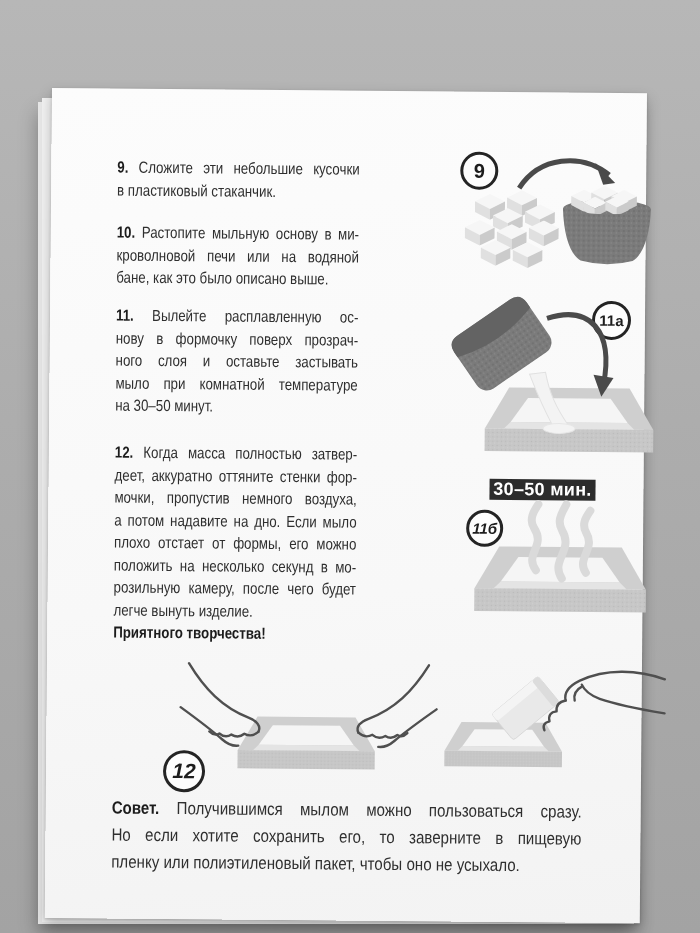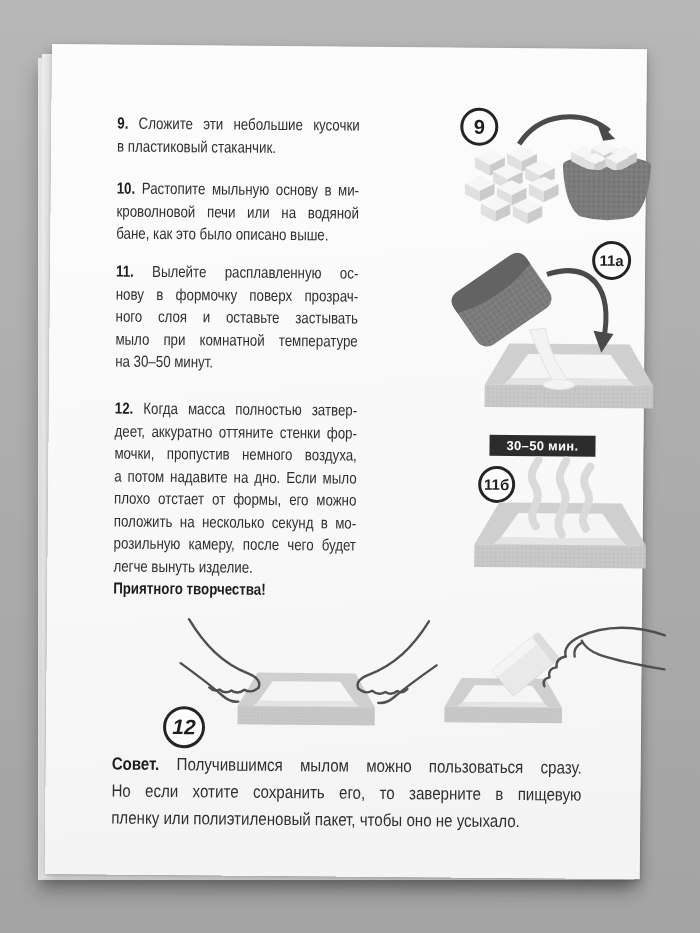--- a/index.html
+++ b/index.html
@@ -2,21 +2,21 @@
 <html><head>
 <meta charset="utf-8">
 <style>
   html,body{margin:0;padding:0;}
   body{
     width:700px;height:933px;overflow:hidden;
     font-family:"Liberation Sans","DejaVu Sans",sans-serif;
     background:linear-gradient(180deg,#b7b7b7 0%,#adadad 45%,#a3a3a3 100%);
     position:relative;
   }
-  .scene{position:absolute;inset:0;}
+  .scene{position:absolute;inset:0;margin-top:44px;}
   .sheet{position:absolute;background:#ededed;}
   .sheet.u2{left:38px;top:58px;width:596px;height:822px;background:#e7e7e7;
             box-shadow:0 10px 18px rgba(0,0,0,.30);}
   .sheet.u1{left:42px;top:54px;width:596px;height:824px;background:#f2f2f2;}
   .paper{
     position:absolute;left:52px;top:44px;width:595px;height:830px;
     background:linear-gradient(175deg,#fcfcfc 0%,#f8f8f8 60%,#f3f3f3 100%);
     box-shadow:0 6px 14px rgba(0,0,0,.25),0 1px 3px rgba(0,0,0,.18);
     transform:rotate(0.5deg);transform-origin:0 0;
   }
@@ -35,26 +35,26 @@
        transform:scaleX(.8624);transform-origin:0 0;
        color:#2f2f2f;font-size:17.5px;line-height:27px;}
   .tipblk .line{text-align:justify;text-align-last:justify;}
   .tipblk .line.end{text-align-last:left;}
   .tipblk b{color:#1c1c1c;}
   
   .circ{position:absolute;border:3px solid #242424;border-radius:50%;
         background:#fdfdfd;display:flex;align-items:center;justify-content:center;
         font-weight:bold;color:#1d1d1d;box-sizing:border-box;}
   .c9  {left:409px;top:60px; width:38px;height:38px;font-size:20px;}
-  .c11a{left:542px;top:192px;width:39px;height:39px;font-size:15px;}
-  .c11b{left:430px;top:418px;width:37px;height:37px;font-size:15px;}
+  .c11a{left:542px;top:208px;width:39px;height:39px;font-size:15px;}
+  .c11b{left:418px;top:418px;width:37px;height:37px;font-size:15px;font-style:italic;}
   .c12 {left:117px;top:661px;width:42px;height:42px;font-size:21px;font-style:italic;}
   
   .badge{position:absolute;left:441px;top:387px;width:106px;height:21px;
-         background:#2c2c2c;color:#ffffff;font-weight:bold;font-size:13px;
+         background:#2c2c2c;color:#ffffff;font-weight:bold;font-size:18px;
          display:flex;align-items:center;justify-content:center;letter-spacing:.3px;}
   
   .il{position:absolute;}
   .il9  {left:408px;top:54px; width:210px;height:140px;}
   .il11a{left:402px;top:204px;width:212px;height:160px;}
   .il11b{left:422px;top:408px;width:190px;height:140px;}
   .il12 {left:132px;top:568px;width:260px;height:140px;}
   .ilpull{left:395px;top:556px;width:225px;height:140px;}
   svg{display:block;overflow:visible;}
   .hand{stroke:#4f4f4f;stroke-width:2.4;fill:none;stroke-linecap:round;stroke-linejoin:round;}

